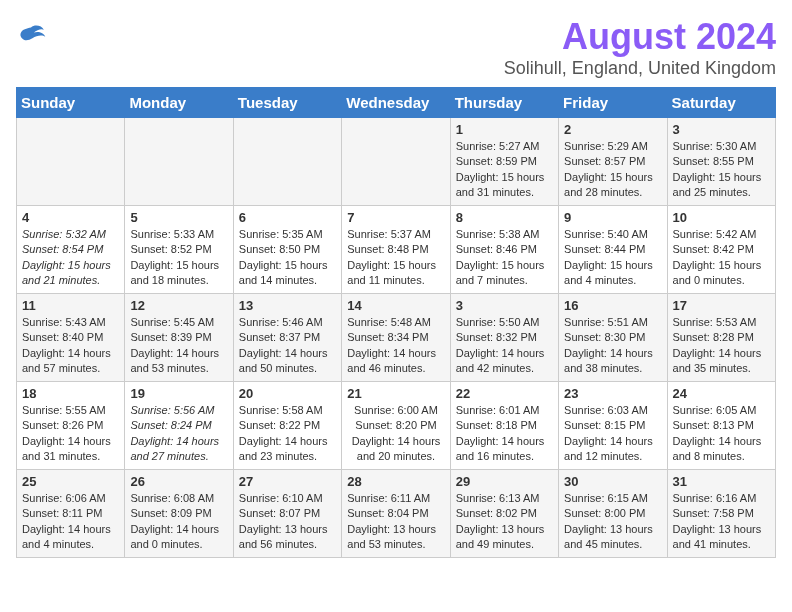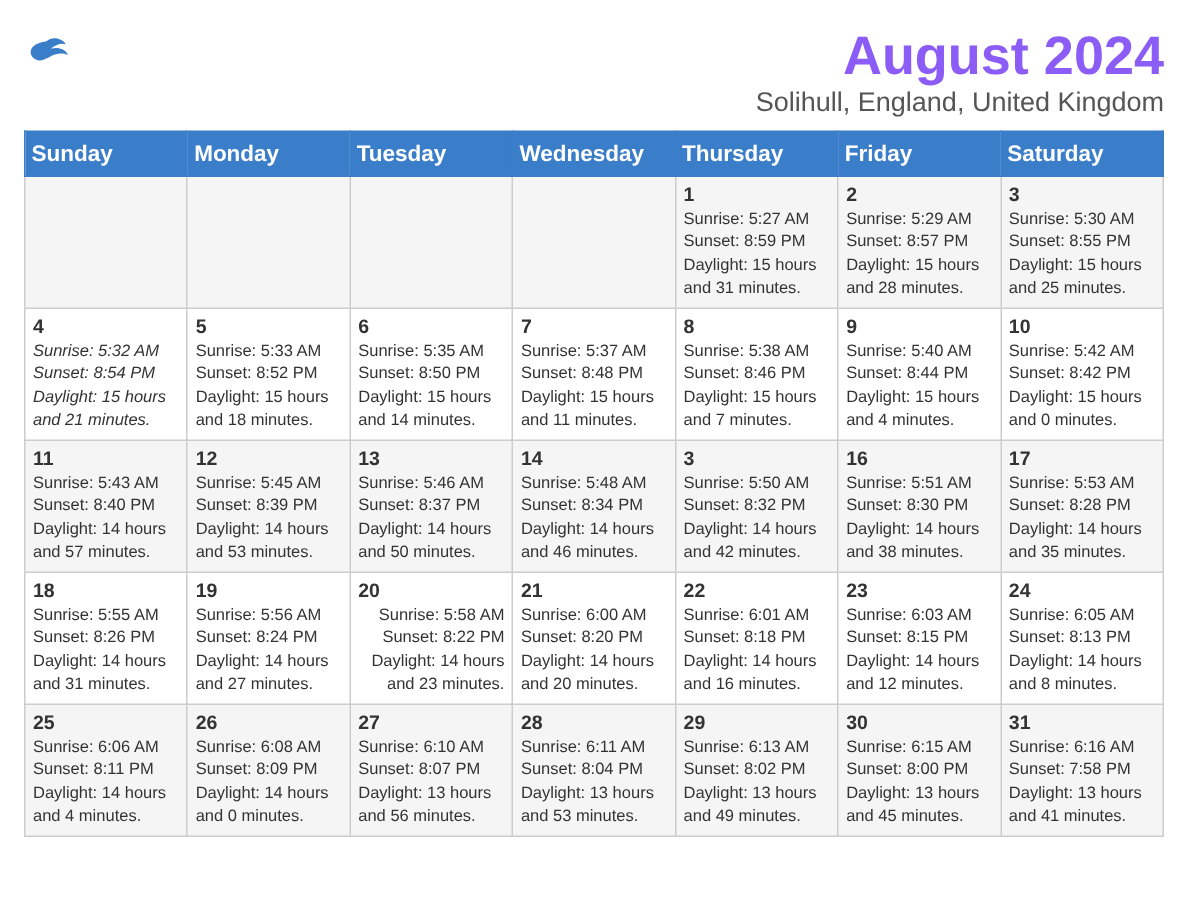--- a/index.html
+++ b/index.html
@@ -244,33 +244,33 @@
       </tr>
       <tr>
         <td>
           <span class="day-number">18</span>
           <div class="day-info" style="white-space: pre-line;">Sunrise: 5:55 AM
 Sunset: 8:26 PM
 Daylight: 14 hours and 31 minutes.</div>
         </td>
         <td>
           <span class="day-number">19</span>
-          <div class="day-info" style="white-space: pre-line;">Sunrise: 5:56 AM
+          <div class="day-info" style="white-space: pre-line; font-style: italic;">Sunrise: 5:56 AM
 Sunset: 8:24 PM
 Daylight: 14 hours and 27 minutes.</div>
         </td>
         <td>
           <span class="day-number">20</span>
-          <div class="day-info" style="white-space: pre-line; text-align: right;">Sunrise: 5:58 AM
+          <div class="day-info" style="white-space: pre-line;">Sunrise: 5:58 AM
 Sunset: 8:22 PM
 Daylight: 14 hours and 23 minutes.</div>
         </td>
         <td>
           <span class="day-number">21</span>
-          <div class="day-info" style="white-space: pre-line;">Sunrise: 6:00 AM
+          <div class="day-info" style="white-space: pre-line; text-align: center;">Sunrise: 6:00 AM
 Sunset: 8:20 PM
 Daylight: 14 hours and 20 minutes.</div>
         </td>
         <td>
           <span class="day-number">22</span>
           <div class="day-info" style="white-space: pre-line;">Sunrise: 6:01 AM
 Sunset: 8:18 PM
 Daylight: 14 hours and 16 minutes.</div>
         </td>
         <td>

